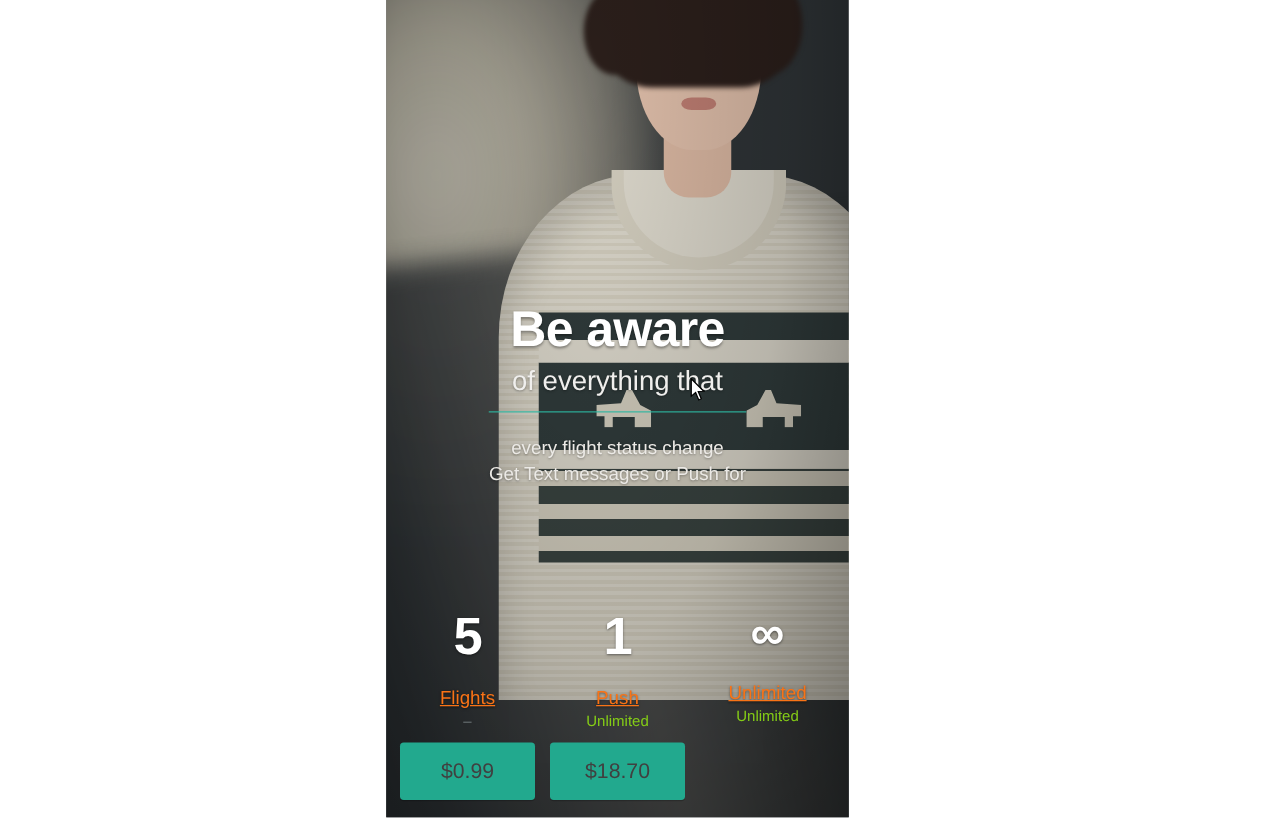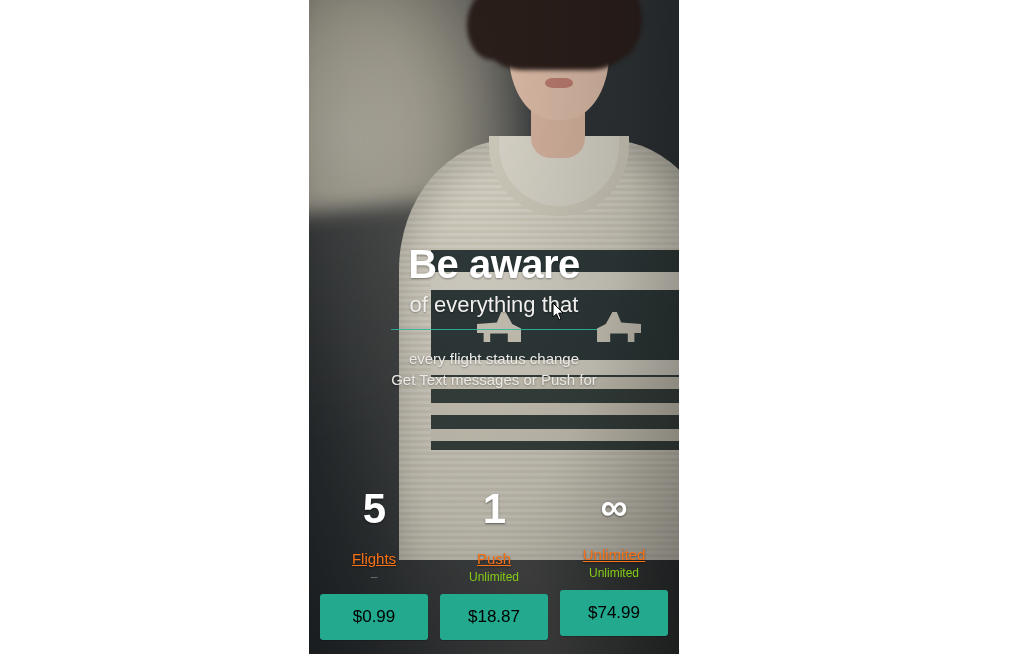--- a/index.html
+++ b/index.html
@@ -237,21 +237,21 @@
     min-height: 14px;
     color: #84cc16;
   }
   .plan .limit.muted { color: #6d7577; }
   .plan .buy {
     margin-top: 10px;
     width: 108px;
     height: 46px;
     border-radius: 3px;
     background: #22a98e;
-    color: #000000;
+    color: #404040;
     font-size: 17px;
     font-weight: 500;
     display: flex;
     align-items: center;
     justify-content: center;
     box-shadow: 0 1px 0 rgba(0,0,0,0.2);
     cursor: pointer;
     user-select: none;
   }
 </style>
@@ -300,28 +300,27 @@
           <div class="qty">5</div>
           <div class="unit">Flights</div>
           <div class="limit muted">–</div>
           <div class="buy">$0.99</div>
         </div>
 
         <div class="plan">
           <div class="qty">1</div>
           <div class="unit">Push</div>
           <div class="limit">Unlimited</div>
-          <div class="buy">$18.87</div>
+          <div class="buy">$18.70</div>
         </div>
 
         <div class="plan">
           <div class="qty infinity">∞</div>
           <div class="unit">Unlimited</div>
           <div class="limit">Unlimited</div>
-          <div class="buy">$74.99</div>
         </div>
 
       </div>
     </div>
   </div>
 
   <div class="cursor" style="left:552px;top:302px;">
     <svg width="14" height="20" viewBox="0 0 14 20">
       <path d="M1 1 L1 15 L4.5 12 L7 18 L9 17 L6.6 11.2 L11 11 Z" fill="#ffffff" stroke="#000000" stroke-width="1"></path>
     </svg>

